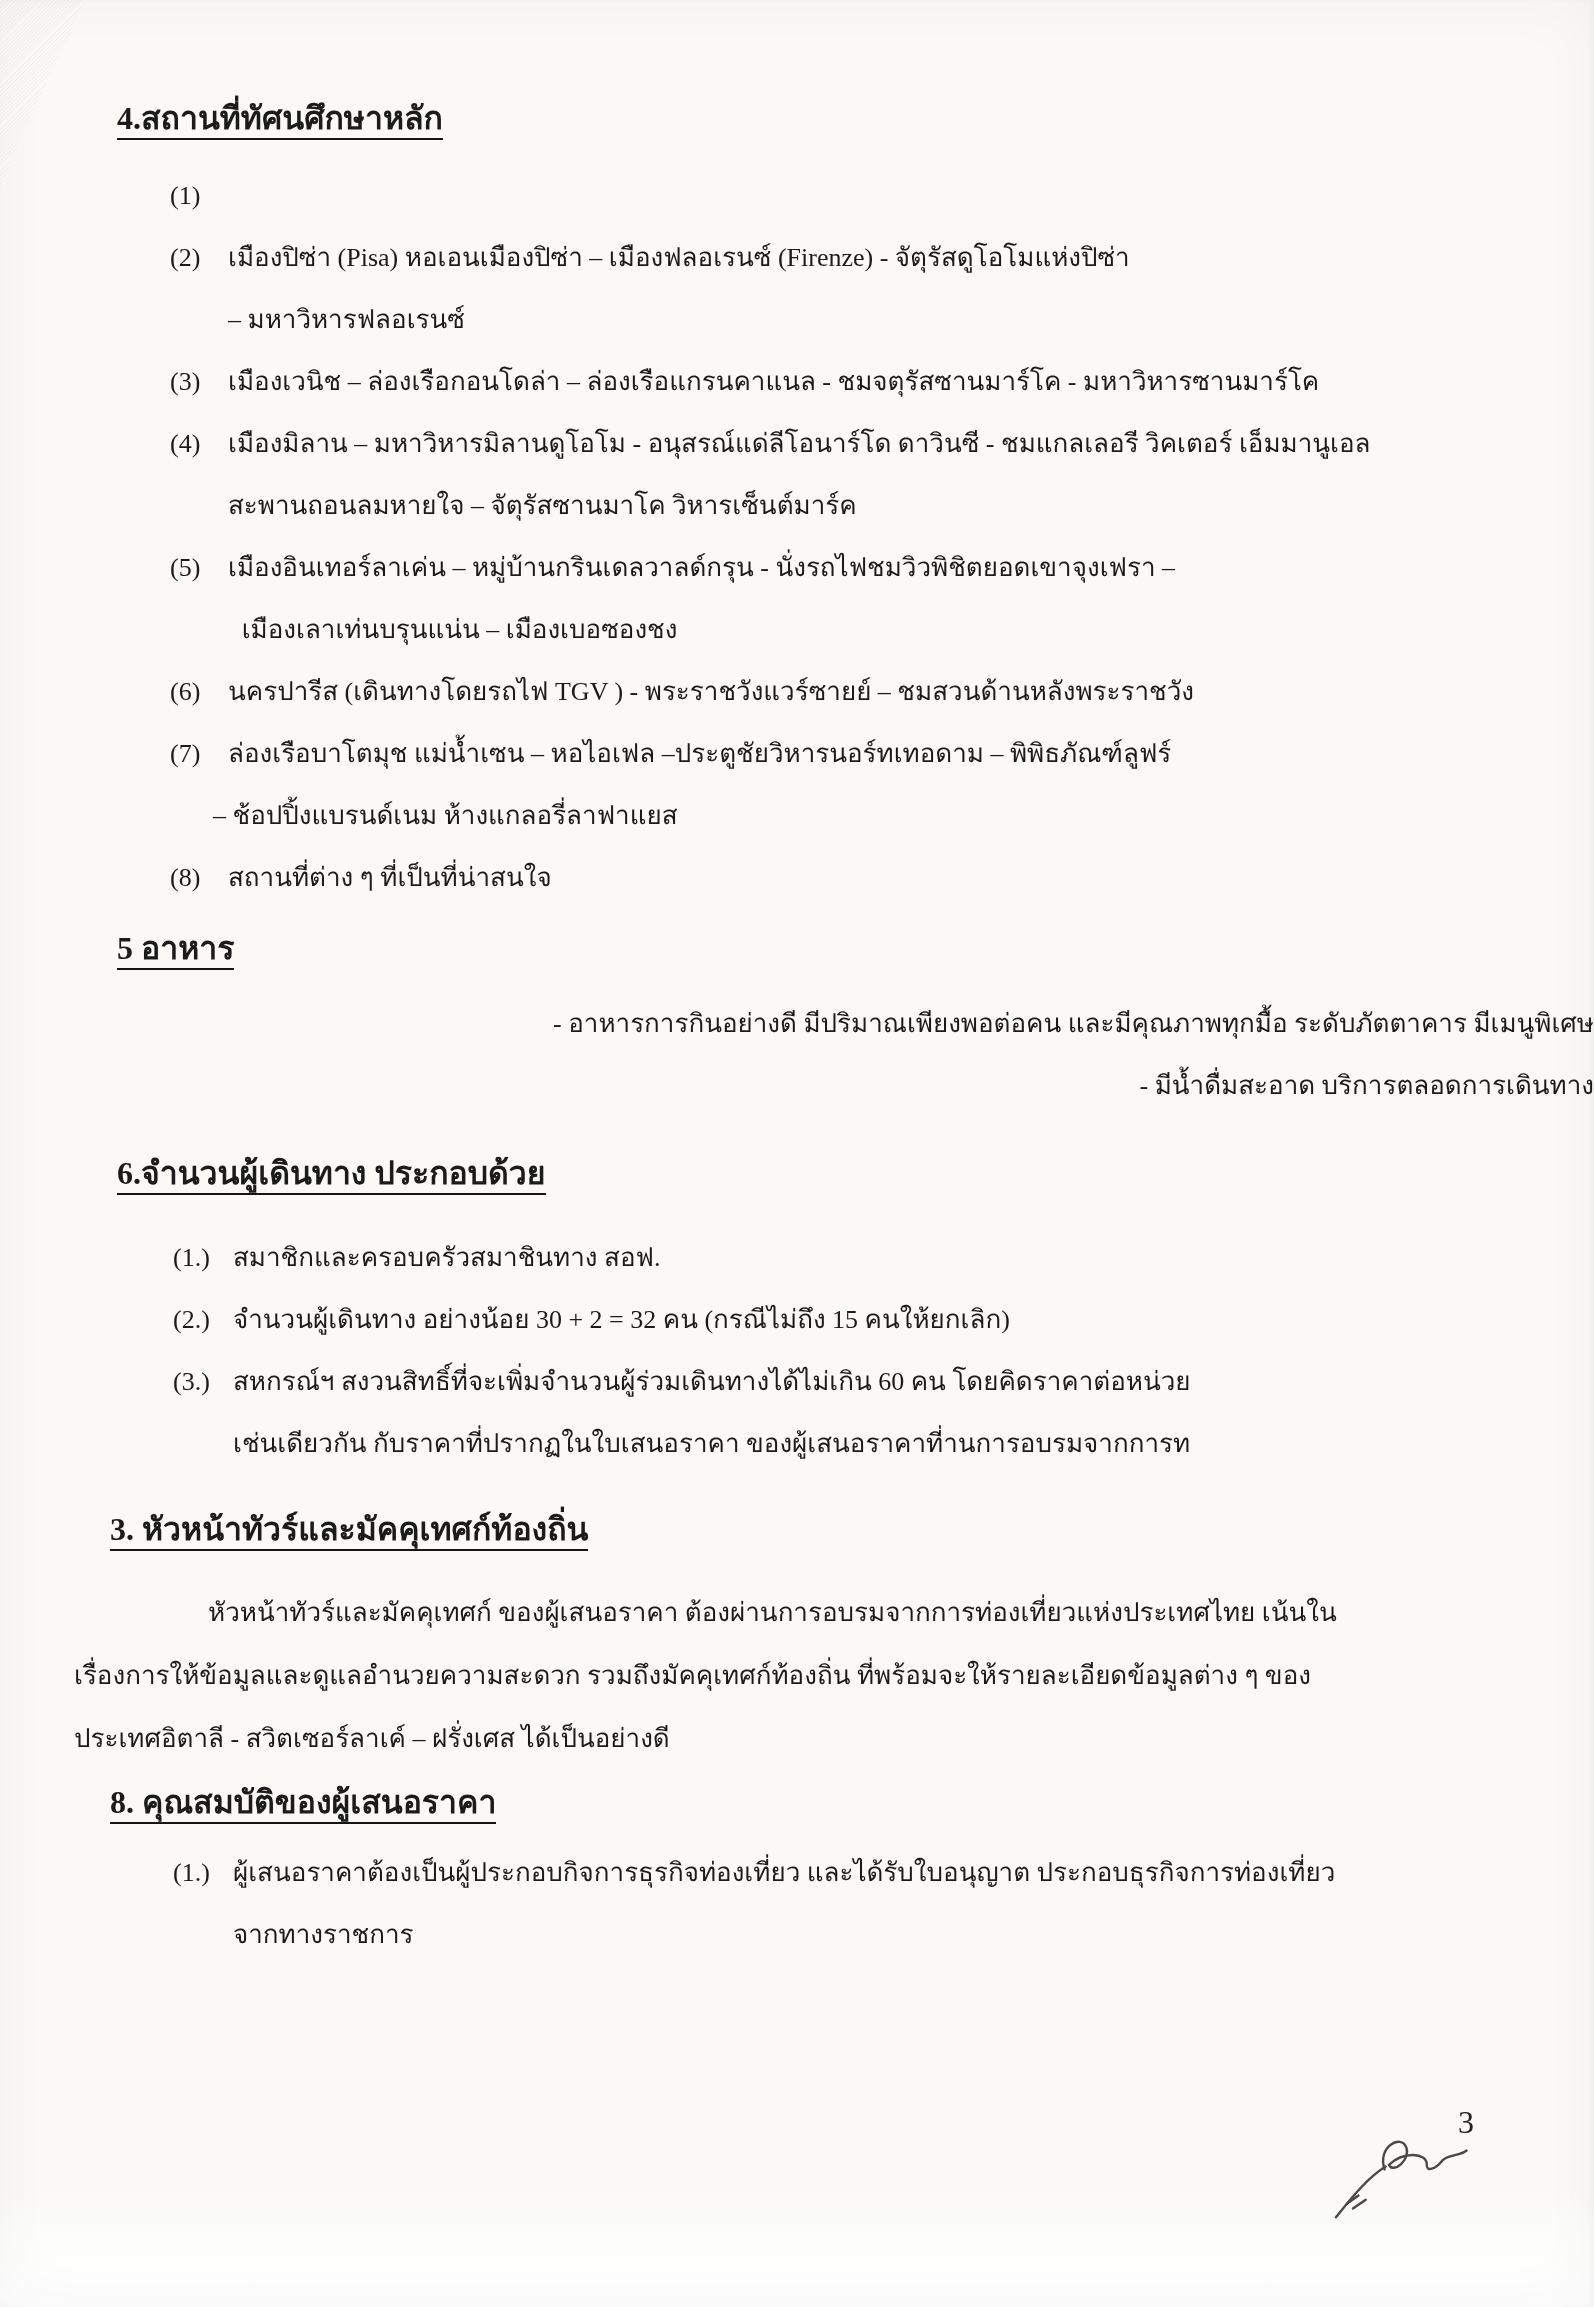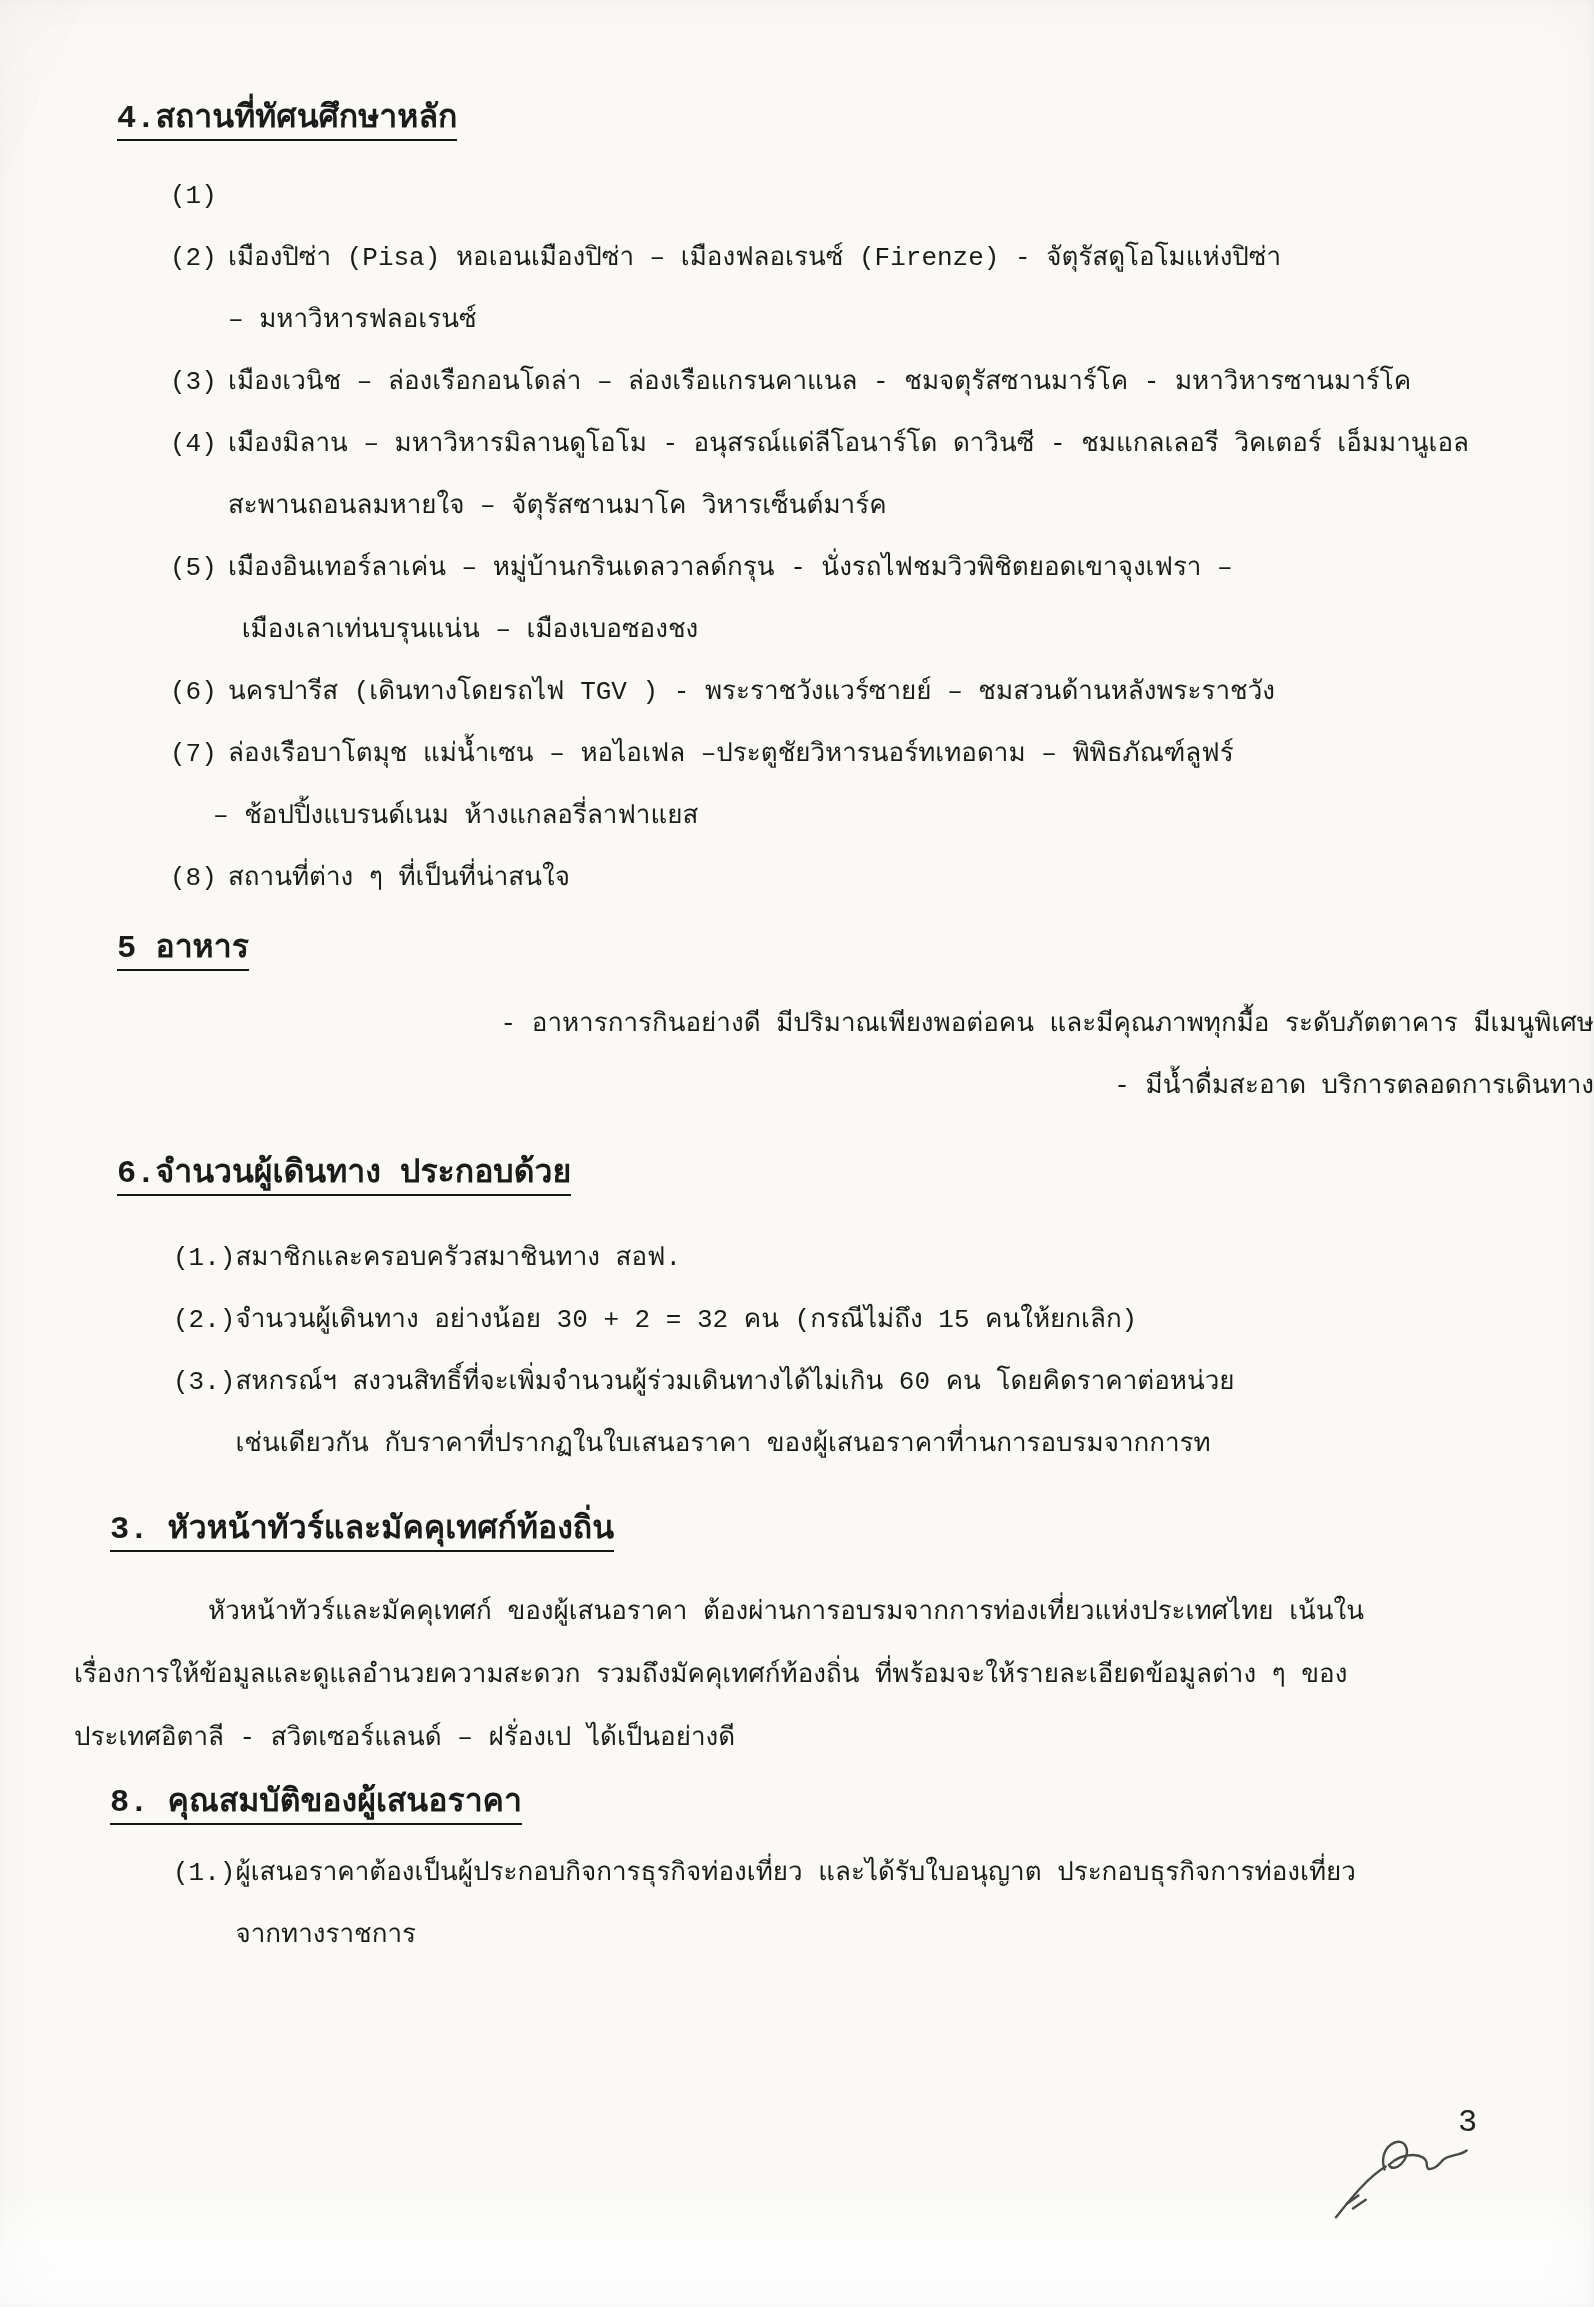--- a/index.html
+++ b/index.html
@@ -1,21 +1,21 @@
 <!DOCTYPE html>
 <html lang="th" style="font-size:11px"><head>
 <meta charset="utf-8">
 <style>
   html,body{margin:0;padding:0;background:#e9e9e9;}
   .page{
     position:relative;
     width:1594px;height:2307px;
     background:linear-gradient(180deg,#faf9f6 0%,#faf9f6 95%,#fdfdfc 97%,#ffffff 100%);
     box-shadow:inset 0 0 62px rgba(0,0,0,0.035), inset -2.7px 0 6.9px rgba(0,0,0,0.03);
-    font-family:Liberation Mono, monospace;
+    font-family:Liberation Serif, serif;
     color:#1b1b1b;
     overflow:hidden;
   }
   
   .crease{
     position:absolute;top:0;left:0;width:110px;height:206px;
     background:repeating-linear-gradient(135deg, rgba(0,0,0,0.07) 0 0.7px, transparent 0.7px 2.7px);
     clip-path:polygon(0 0,86px 0,65px 45px,38px 100px,13.7px 155px,0 189px);
     opacity:.45;
   }
@@ -135,21 +135,21 @@
         <span class="ln">สหกรณ์ฯ สงวนสิทธิ์ที่จะเพิ่มจำนวนผู้ร่วมเดินทางได้ไม่เกิน  60  คน  โดยคิดราคาต่อหน่วย</span>
         <span class="ln">เช่นเดียวกัน  กับราคาที่ปรากฏในใบเสนอราคา ของผู้เสนอราคาที่านการอบรมจากการท</span>
       </span>
     </li>
   </ol>
 
   <h2 class="h s7h"><span class="u">3. หัวหน้าทัวร์และมัคคุเทศก์ท้องถิ่น</span></h2>
   <div class="para">
     <span class="ln first">หัวหน้าทัวร์และมัคคุเทศก์  ของผู้เสนอราคา  ต้องผ่านการอบรมจากการท่องเที่ยวแห่งประเทศไทย  เน้นใน</span>
     <span class="ln">เรื่องการให้ข้อมูลและดูแลอำนวยความสะดวก  รวมถึงมัคคุเทศก์ท้องถิ่น  ที่พร้อมจะให้รายละเอียดข้อมูลต่าง ๆ  ของ</span>
-    <span class="ln">ประเทศอิตาลี - สวิตเซอร์แลนด์ – ฝรั่องเป  ได้เป็นอย่างดี</span>
+    <span class="ln">ประเทศอิตาลี - สวิตเซอร์ลาเค์ – ฝรั่งเศส  ได้เป็นอย่างดี</span>
   </div>
 
   <h2 class="h s8h"><span class="u">8. คุณสมบัติของผู้เสนอราคา</span></h2>
   <ol class="list l8">
     <li class="row">
       <span class="lbl">(1.)</span>
       <span class="txt">
         <span class="ln">ผู้เสนอราคาต้องเป็นผู้ประกอบกิจการธุรกิจท่องเที่ยว และได้รับใบอนุญาต ประกอบธุรกิจการท่องเที่ยว</span>
         <span class="ln">จากทางราชการ</span>
       </span>

